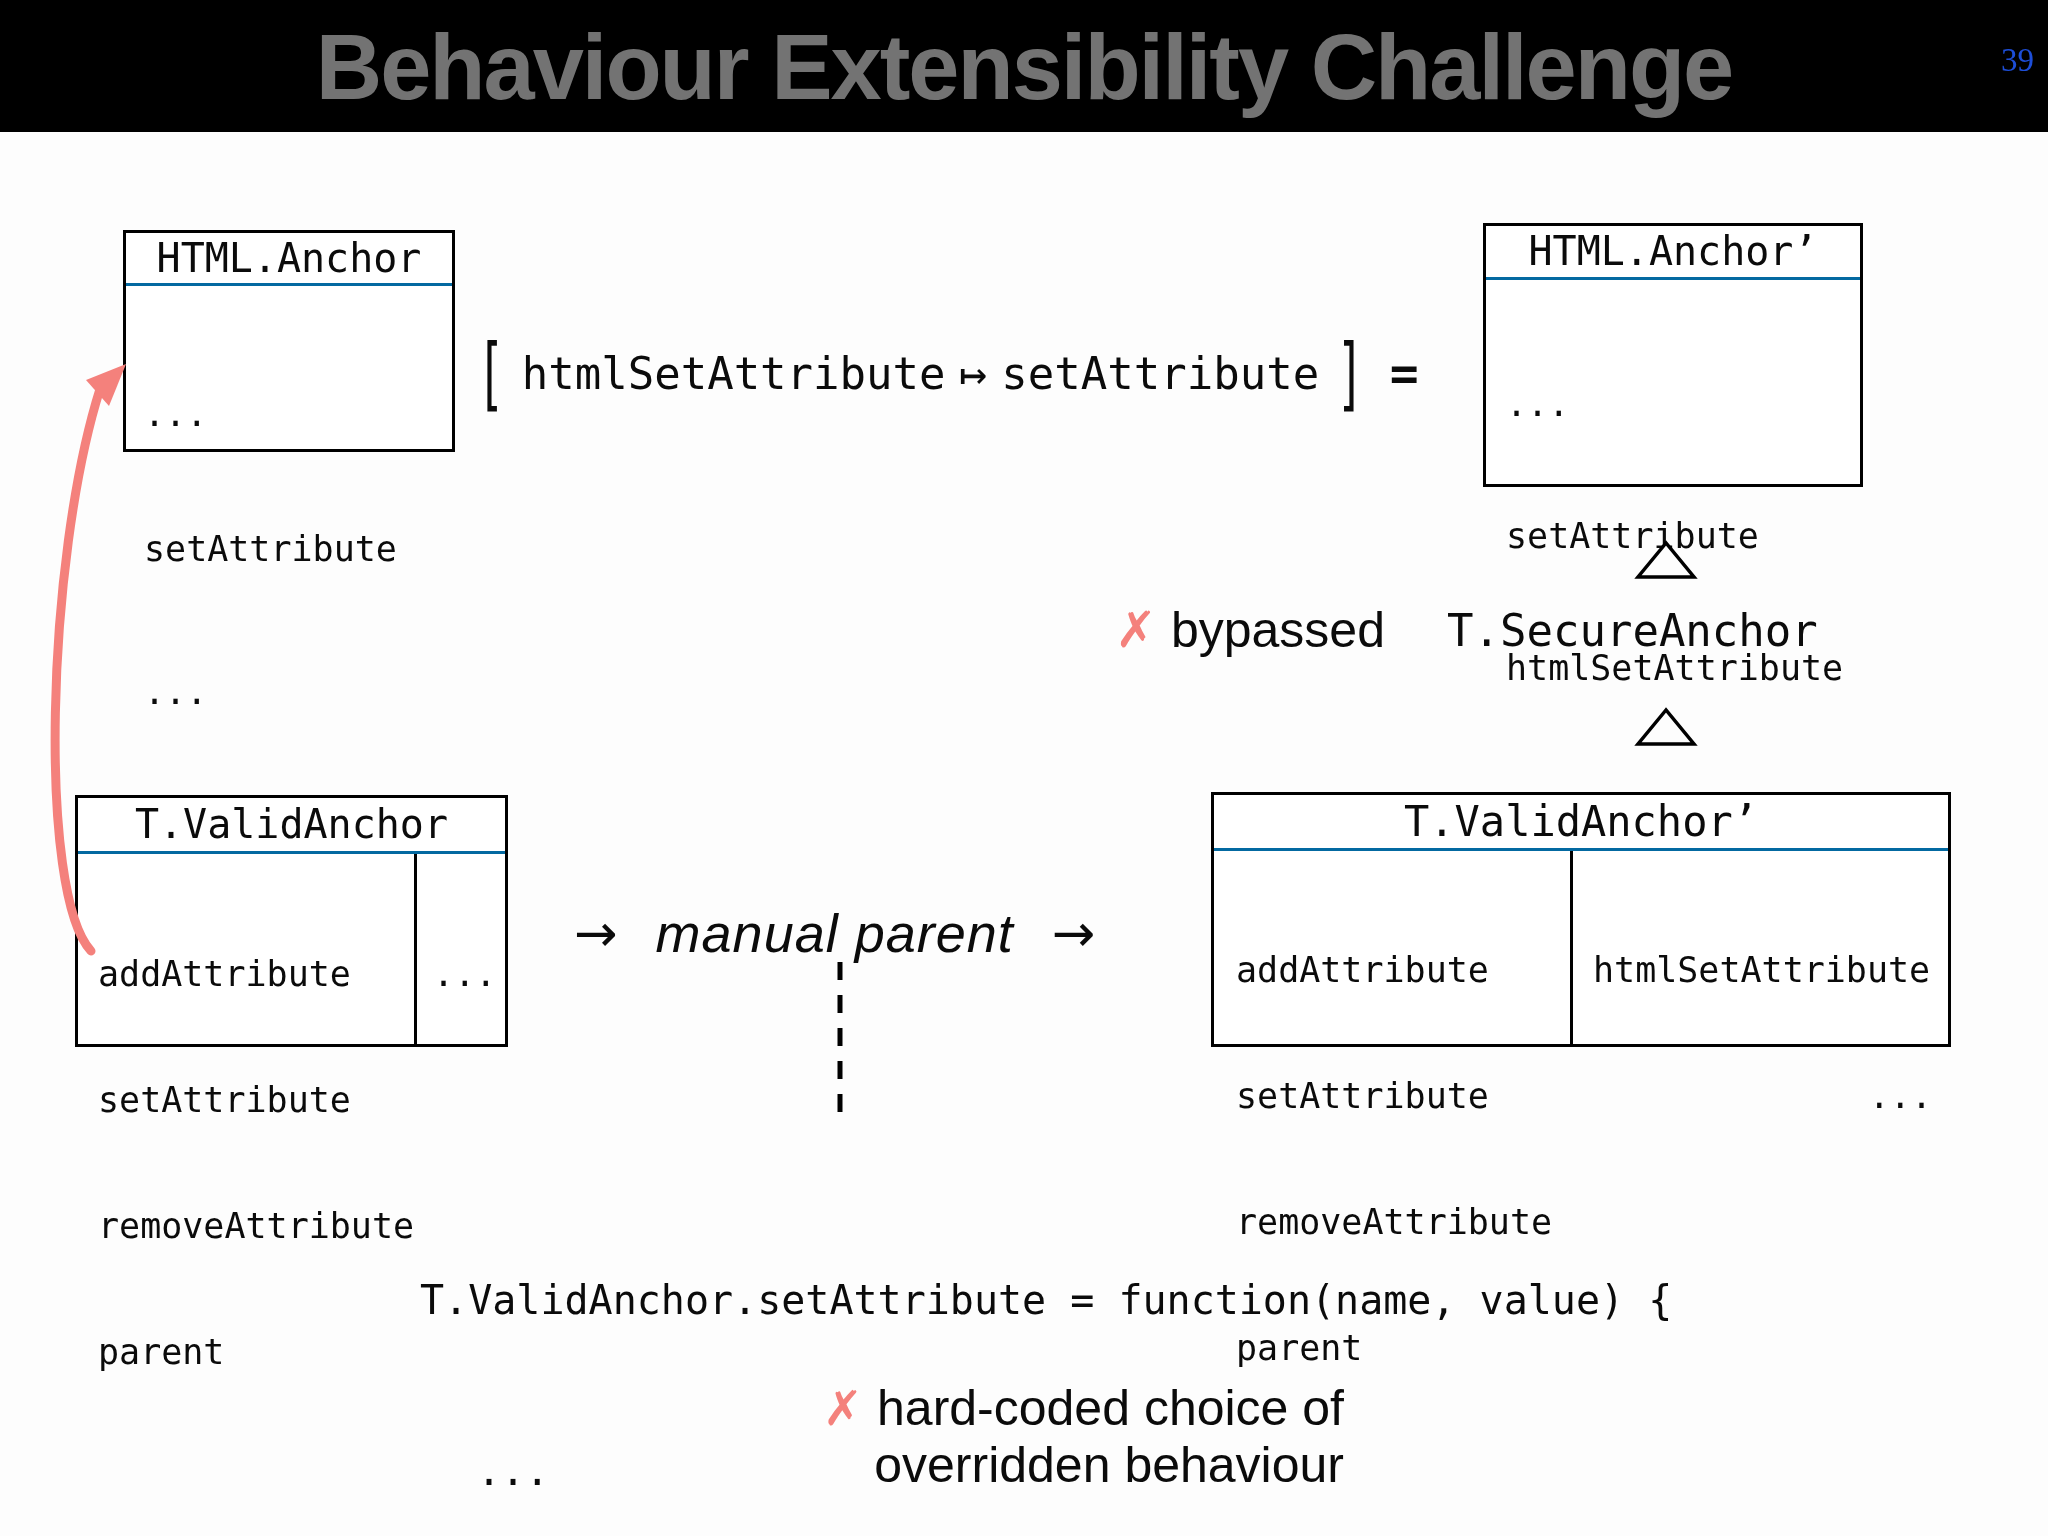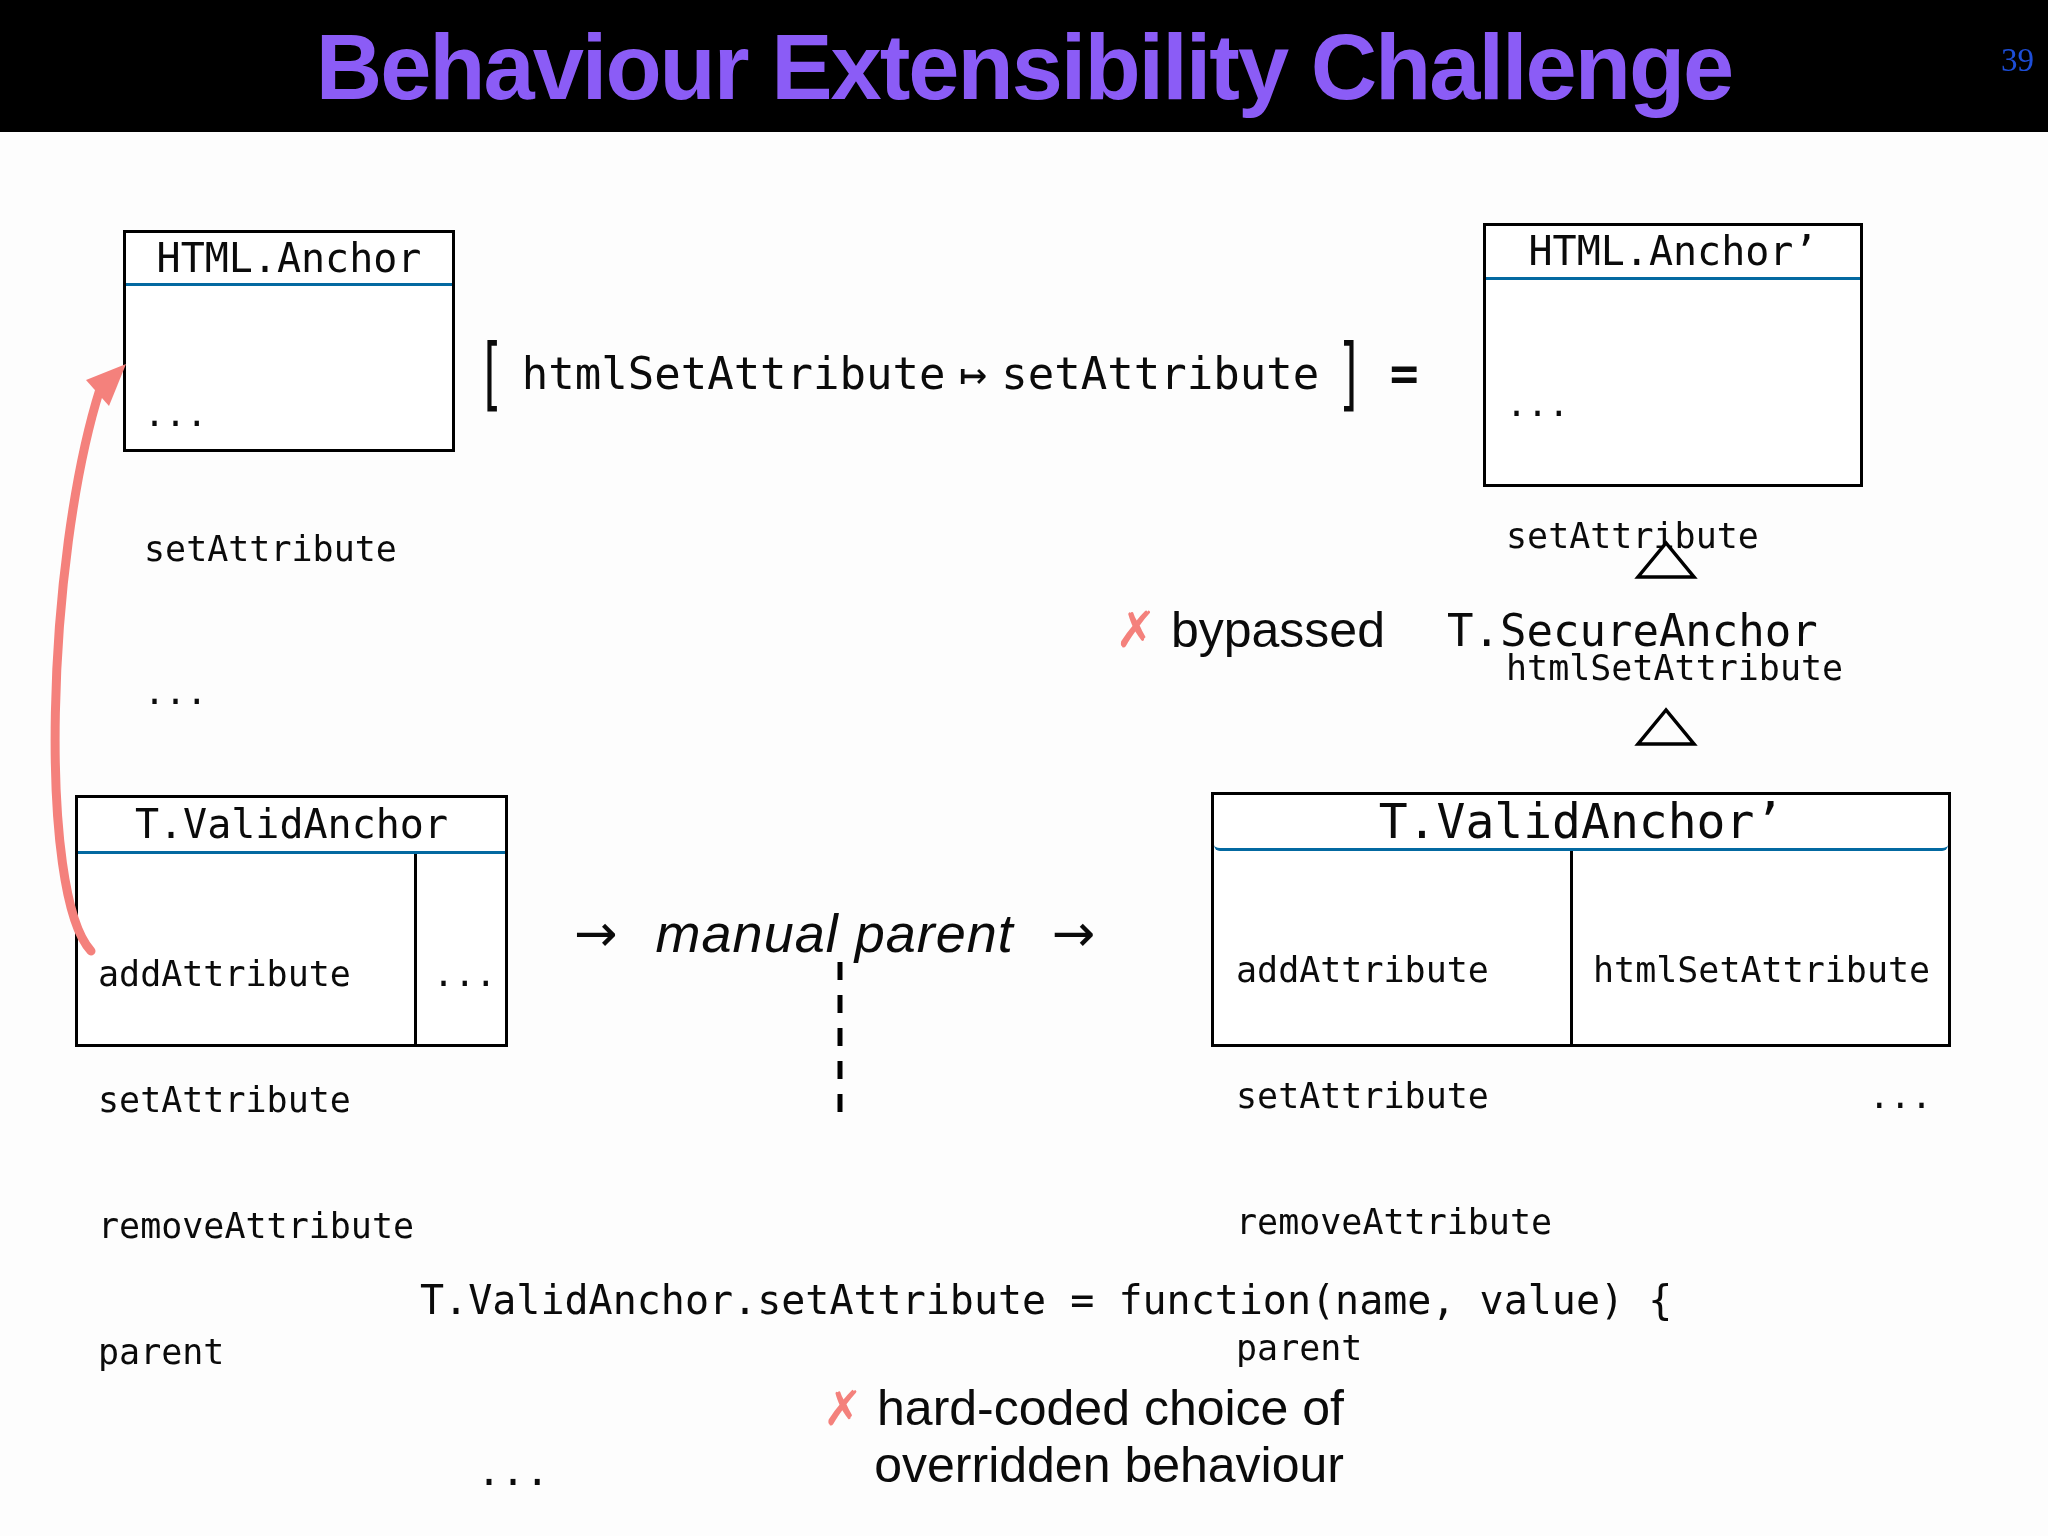--- a/index.html
+++ b/index.html
@@ -11,21 +11,21 @@
   }
 
   
   .header-bar {
     position:absolute; left:0; top:0; width:2048px; height:132px;
     background:#000;
   }
   .header-title {
     position:absolute; left:0; top:0; width:2048px; height:132px;
     line-height:134px; text-align:center;
-    font-size:92px; font-weight:bold; color:#8b5cf6;
+    font-size:92px; font-weight:bold; color:#737373;
     letter-spacing:-2px; white-space:nowrap;
   }
   .slide-number {
     position:absolute; right:14px; top:42px;
     font-size:33px; color:#1d4ed8; font-family:"Liberation Serif", serif;
   }
 
   
   .uml-box {
     position:absolute; background:#fff;
@@ -57,21 +57,21 @@
   #t-valid-anchor-box .cols { display:flex; height:193px; }
   #t-valid-anchor-box .col-left {
     width:369px; border-right:3px solid #000; box-sizing:border-box;
     padding:15px 0 0 20px; font-size:35px; line-height:42px;
   }
   #t-valid-anchor-box .col-right {
     flex:1; padding:15px 0 0 16px; font-size:35px; line-height:42px;
   }
 
   #t-valid-anchor-prime-box { left:1211px; top:792px; width:740px; height:255px; }
-  #t-valid-anchor-prime-box .uml-title { height:53px; line-height:53px; font-size:48px;border-radius:6px; }
+  #t-valid-anchor-prime-box .uml-title { height:53px; line-height:53px; font-size:42px; }
   #t-valid-anchor-prime-box .cols { display:flex; height:196px; }
   #t-valid-anchor-prime-box .col-left {
     width:359px; border-right:3px solid #000; box-sizing:border-box;
     padding:14px 0 0 22px; font-size:35px; line-height:42px;
   }
   #t-valid-anchor-prime-box .col-right {
     flex:1; padding:14px 16px 0 20px; font-size:35px; line-height:42px;
   }
   #t-valid-anchor-prime-box .col-right .align-right { text-align:right; }
 

